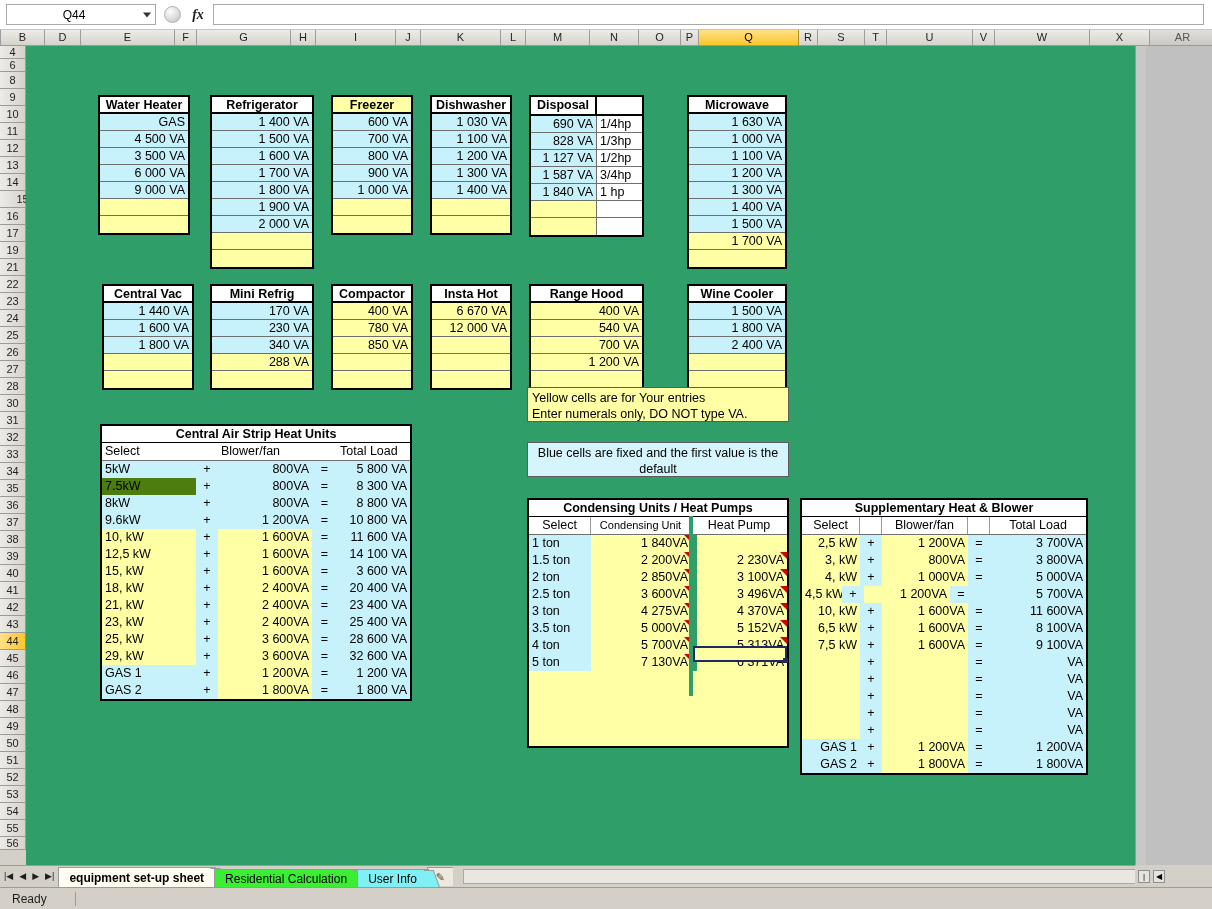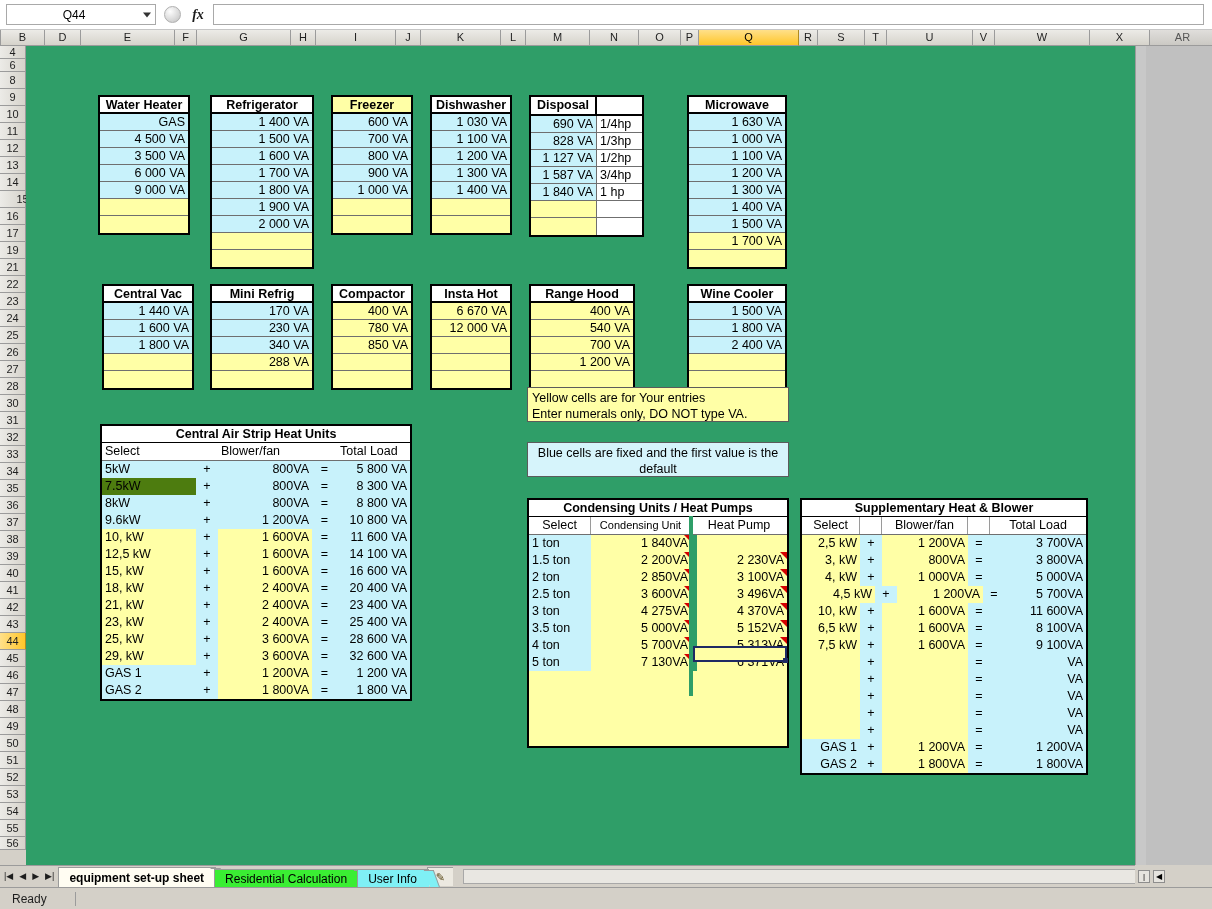--- a/index.html
+++ b/index.html
@@ -456,21 +456,21 @@
 
       <div class="tbl" style="left:404px; top:238px; width:82px;">
         <div class="tbl-title">Insta Hot</div>
         <div class="cellrow yellow">6 670 VA</div>
         <div class="cellrow yellow">12 000 VA</div>
         <div class="cellrow yellow"></div>
         <div class="cellrow yellow"></div>
         <div class="cellrow yellow"></div>
       </div>
 
-      <div class="tbl" style="left:503px; top:238px; width:106px;">
+      <div class="tbl" style="left:503px; top:238px; width:115px;">
         <div class="tbl-title">Range Hood</div>
         <div class="cellrow yellow">400 VA</div>
         <div class="cellrow yellow">540 VA</div>
         <div class="cellrow yellow">700 VA</div>
         <div class="cellrow yellow">1 200 VA</div>
         <div class="cellrow yellow"></div>
       </div>
 
       <div class="tbl" style="left:661px; top:238px; width:100px;">
         <div class="tbl-title">Wine Cooler</div>
@@ -539,21 +539,21 @@
               <div class="cc c" style="width: 22px; background: rgb(200, 242, 251);">+</div>
               <div class="cc r" style="width: 94px; background: rgb(255, 255, 166);">1 600VA</div>
               <div class="cc c" style="width: 25px; background: rgb(200, 242, 251);">=</div>
               <div class="cc r" style="flex: 1 1 0%; background: rgb(200, 242, 251);">14 100 VA</div>
             </div>
             <div class="calc-row">
               <div class="cc l" style="width: 94px; background: rgb(255, 255, 166);">15, kW</div>
               <div class="cc c" style="width: 22px; background: rgb(200, 242, 251);">+</div>
               <div class="cc r" style="width: 94px; background: rgb(255, 255, 166);">1 600VA</div>
               <div class="cc c" style="width: 25px; background: rgb(200, 242, 251);">=</div>
-              <div class="cc r" style="flex: 1 1 0%; background: rgb(200, 242, 251);">16 600 VA</div>
+              <div class="cc r" style="flex: 1 1 0%; background: rgb(200, 242, 251);">3 600 VA</div>
             </div>
             <div class="calc-row">
               <div class="cc l" style="width: 94px; background: rgb(255, 255, 166);">18, kW</div>
               <div class="cc c" style="width: 22px; background: rgb(200, 242, 251);">+</div>
               <div class="cc r" style="width: 94px; background: rgb(255, 255, 166);">2 400VA</div>
               <div class="cc c" style="width: 25px; background: rgb(200, 242, 251);">=</div>
               <div class="cc r" style="flex: 1 1 0%; background: rgb(200, 242, 251);">20 400 VA</div>
             </div>
             <div class="calc-row">
               <div class="cc l" style="width: 94px; background: rgb(255, 255, 166);">21, kW</div>
@@ -688,21 +688,21 @@
               <div class="cc r" style="flex: 1 1 0%; background: rgb(200, 242, 251);">3 800VA</div>
             </div>
             <div class="calc-row">
               <div class="cc r" style="width: 58px; background: rgb(255, 255, 166);">4, kW</div>
               <div class="cc c" style="width: 22px; background: rgb(200, 242, 251);">+</div>
               <div class="cc r" style="width: 86px; background: rgb(255, 255, 166);">1 000VA</div>
               <div class="cc c" style="width: 22px; background: rgb(200, 242, 251);">=</div>
               <div class="cc r" style="flex: 1 1 0%; background: rgb(200, 242, 251);">5 000VA</div>
             </div>
             <div class="calc-row">
-              <div class="cc r" style="width: 73px; background: rgb(255, 255, 166);">4,5 kW</div>
+              <div class="cc r" style="width: 40px; background: rgb(255, 255, 166);">4,5 kW</div>
               <div class="cc c" style="width: 22px; background: rgb(200, 242, 251);">+</div>
               <div class="cc r" style="width: 86px; background: rgb(255, 255, 166);">1 200VA</div>
               <div class="cc c" style="width: 22px; background: rgb(200, 242, 251);">=</div>
               <div class="cc r" style="flex: 1 1 0%; background: rgb(200, 242, 251);">5 700VA</div>
             </div>
             <div class="calc-row">
               <div class="cc r" style="width: 58px; background: rgb(255, 255, 166);">10, kW</div>
               <div class="cc c" style="width: 22px; background: rgb(200, 242, 251);">+</div>
               <div class="cc r" style="width: 86px; background: rgb(255, 255, 166);">1 600VA</div>
               <div class="cc c" style="width: 22px; background: rgb(200, 242, 251);">=</div>

